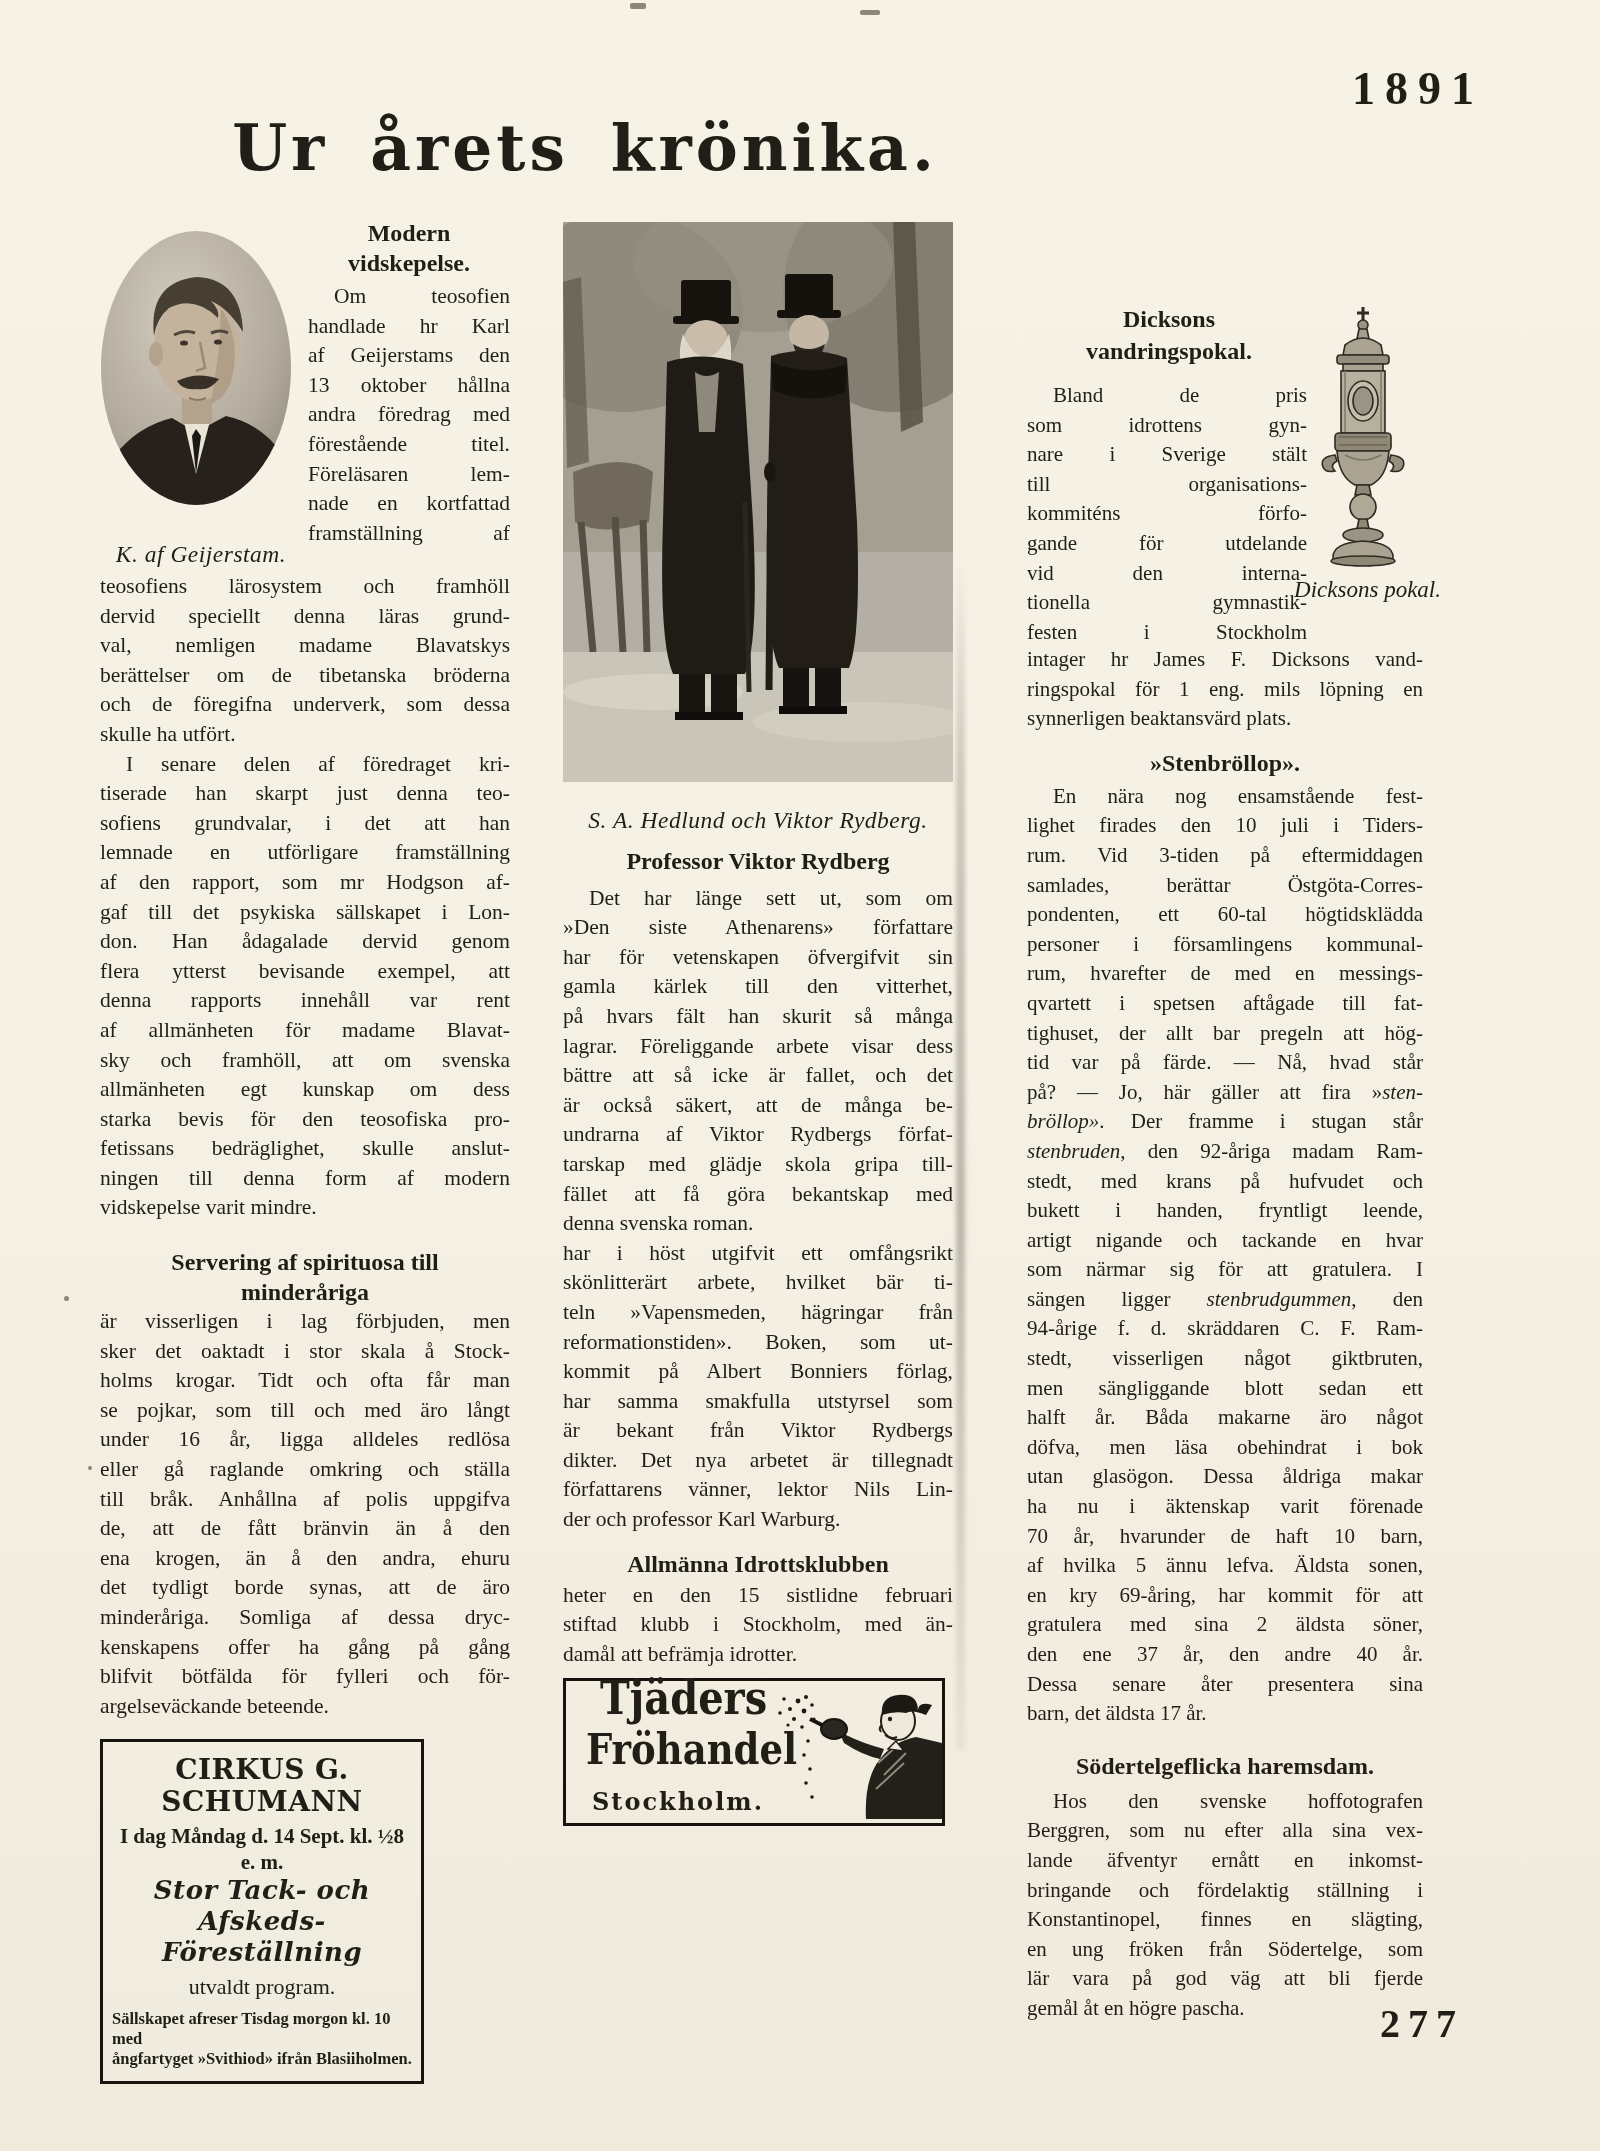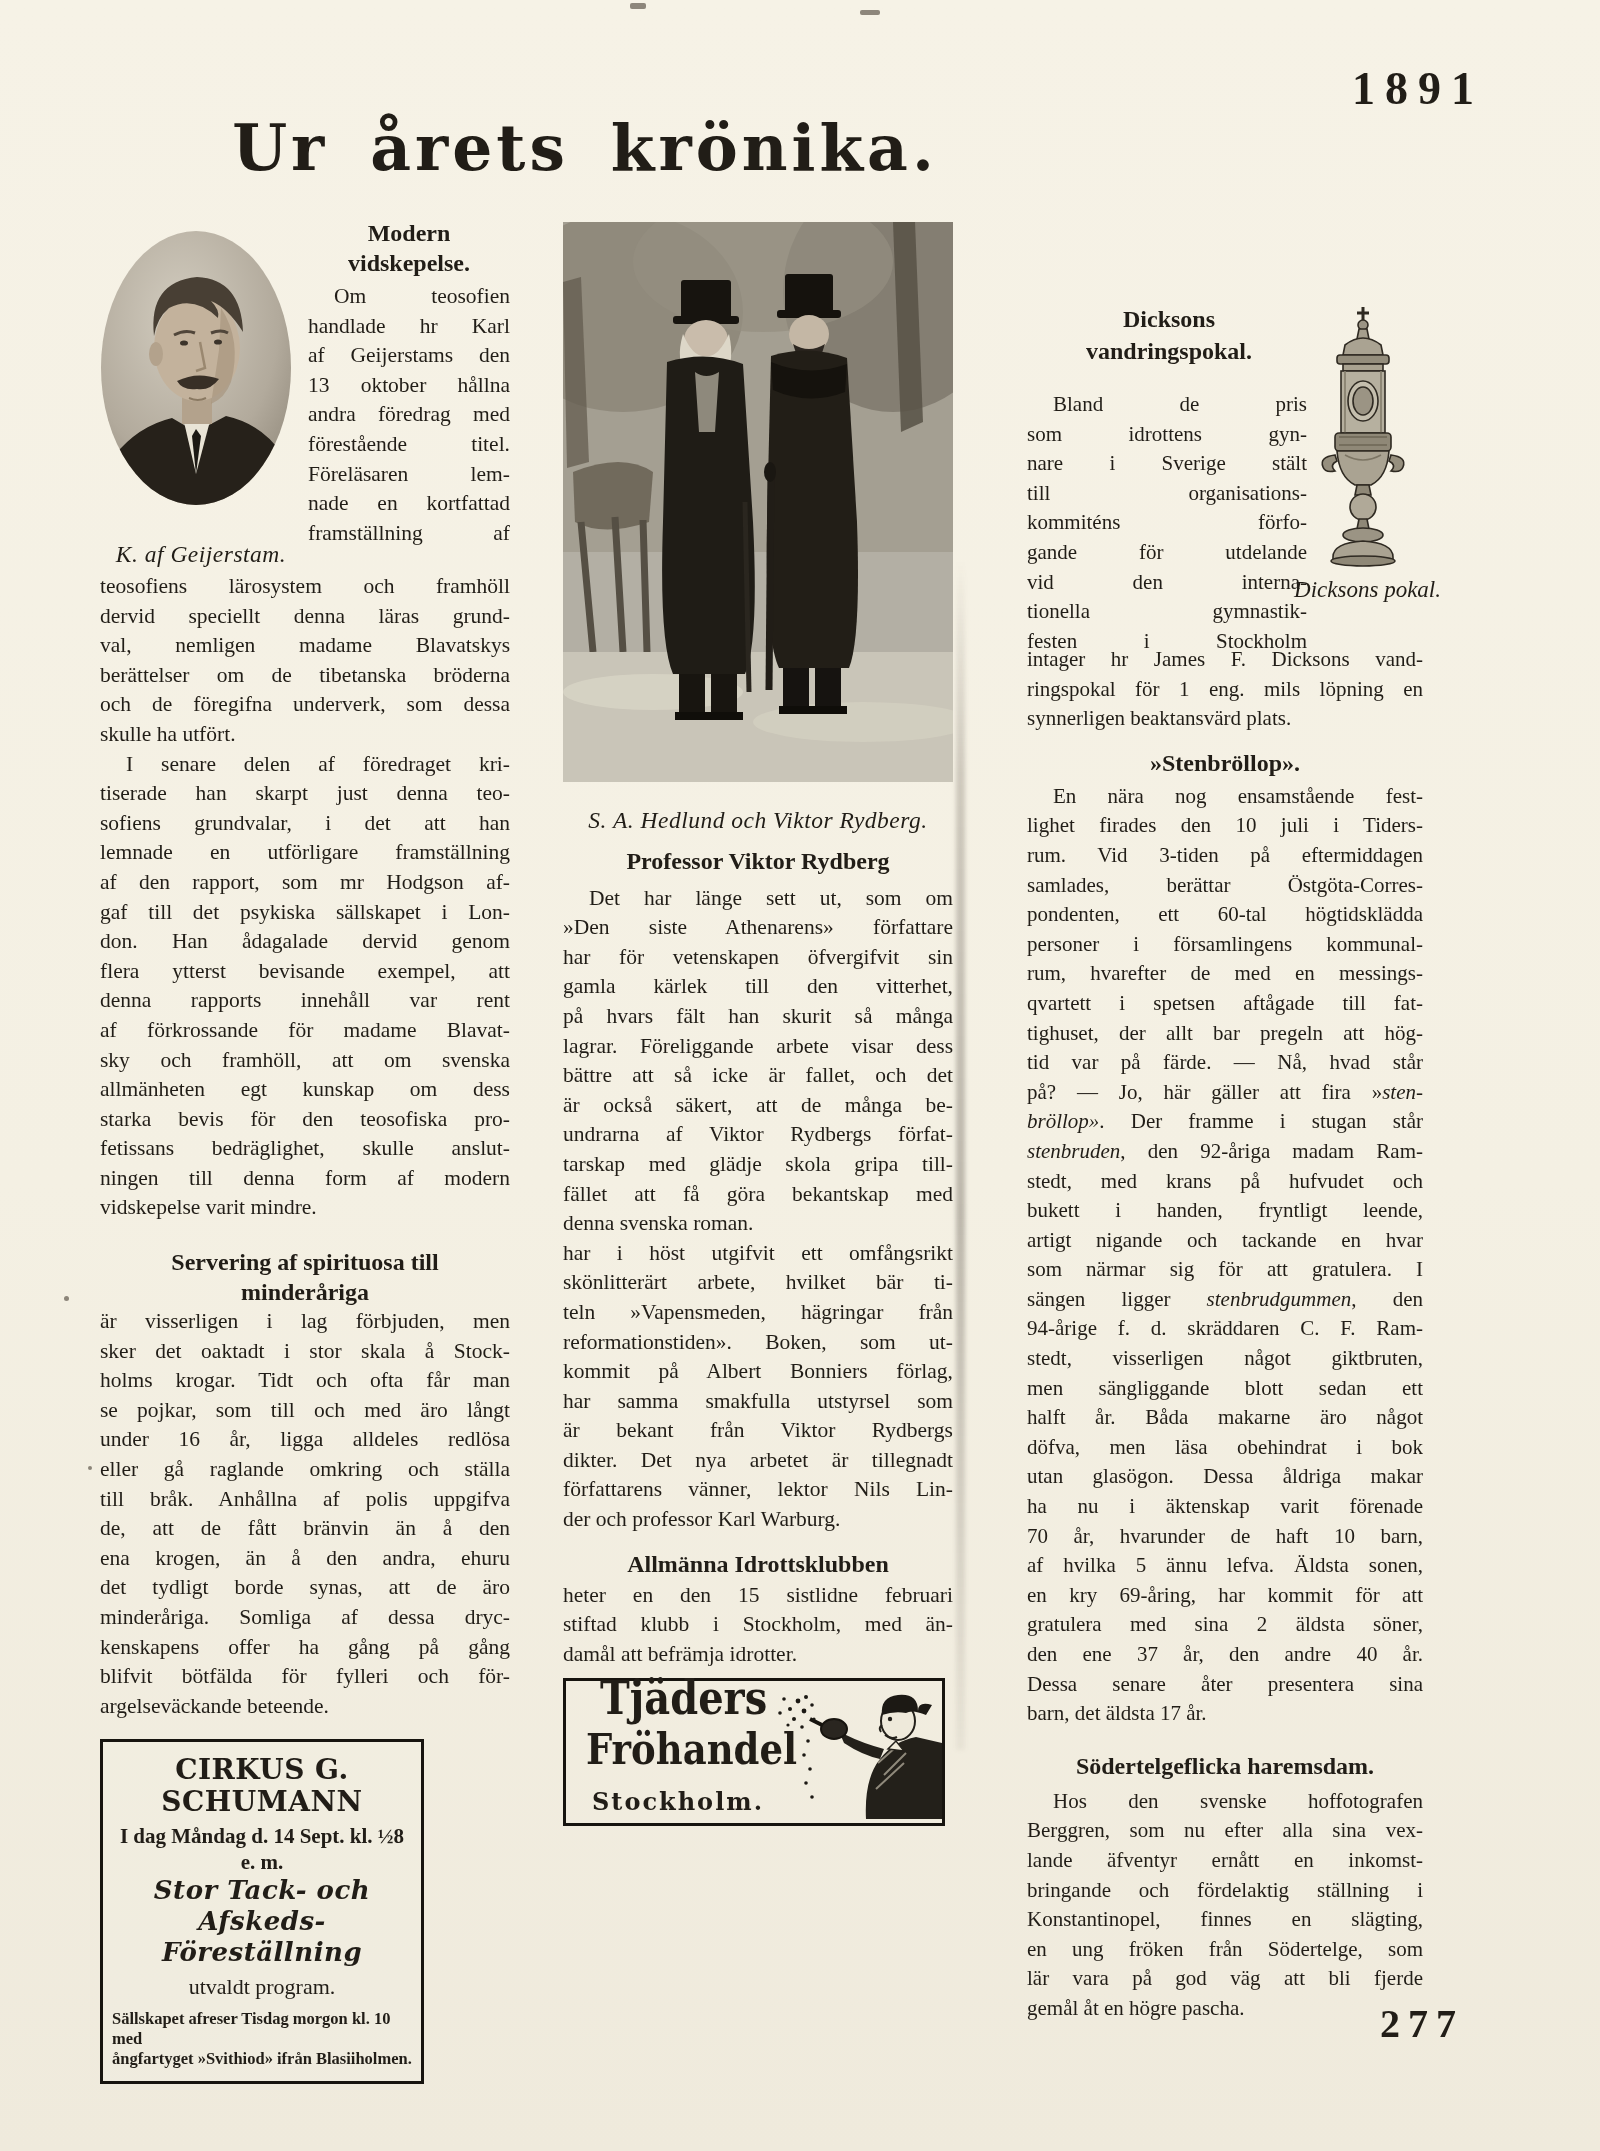--- a/index.html
+++ b/index.html
@@ -55,21 +55,21 @@
   .tjaders{margin-top:9px;width:376px;height:142px;border:3px solid #17140f;position:relative;}
   .tj{position:absolute;font-family:"DejaVu Serif",serif;font-weight:bold;transform-origin:left top;}
   .tj1{left:34px;top:0px;font-size:40px;transform:scaleY(1.15);}
   .tj2{left:20px;top:52px;font-size:37px;transform:scaleY(1.15);}
   .tj3{left:26px;top:106px;font-size:24px;letter-spacing:2px;}
   .tj-art{position:absolute;right:0px;top:2px;}
 
   
   .d-block{position:relative;height:342px;}
   .d-head{width:284px;font-weight:bold;text-align:center;font-size:24px;line-height:32px;}
-  .d-narrow{width:280px;margin-top:23px;}
+  .d-narrow{width:280px;margin-top:14px;}
   .trophy{position:absolute;right:12px;top:2px;}
   .d-cap{position:absolute;left:214px;top:272px;width:200px;font-style:italic;font-size:23px;text-align:right;}
   .h-sten{margin-top:14px;margin-bottom:4px;}
   .h-soder{margin-top:22px;margin-bottom:6px;}
 </style>
 </head>
 <body>
 
 <div class="page">
 
@@ -146,21 +146,21 @@
     <div>
         <div class="tl tl-ind">I senare delen af föredraget kri-</div>
         <div class="tl">tiserade han skarpt just denna teo-</div>
         <div class="tl">sofiens grundvalar, i det att han</div>
         <div class="tl">lemnade en utförligare framställning</div>
         <div class="tl">af den rapport, som mr Hodgson af-</div>
         <div class="tl">gaf till det psykiska sällskapet i Lon-</div>
         <div class="tl">don.  Han ådagalade dervid genom</div>
         <div class="tl">flera ytterst bevisande exempel, att</div>
         <div class="tl">denna rapports innehåll var rent</div>
-        <div class="tl">af förkrossande för madame Blavat-</div>
+        <div class="tl">af allmänheten för madame Blavat-</div>
         <div class="tl">sky och framhöll, att om svenska</div>
         <div class="tl">allmänheten egt kunskap om dess</div>
         <div class="tl">starka bevis för den teosofiska pro-</div>
         <div class="tl">fetissans bedräglighet, skulle anslut-</div>
         <div class="tl">ningen till denna form af modern</div>
         <div class="tl tl-last">vidskepelse varit mindre.</div>
       </div>
 
     <div class="h2 sec-head center-lines">
         <div class="tl">Servering af spirituosa till</div>

